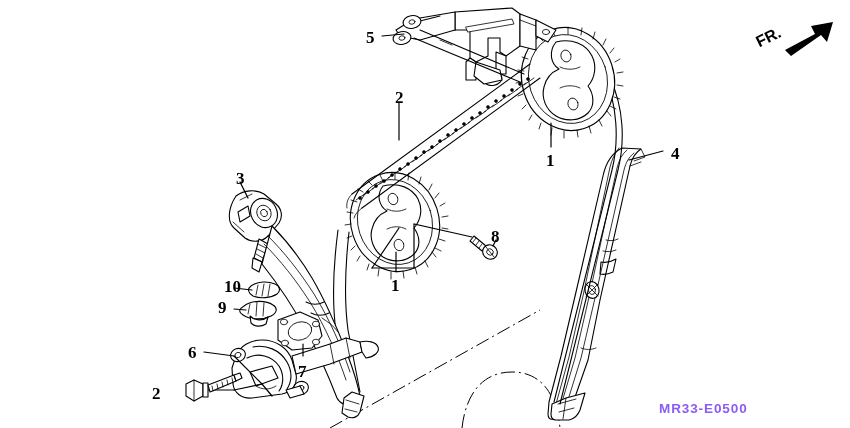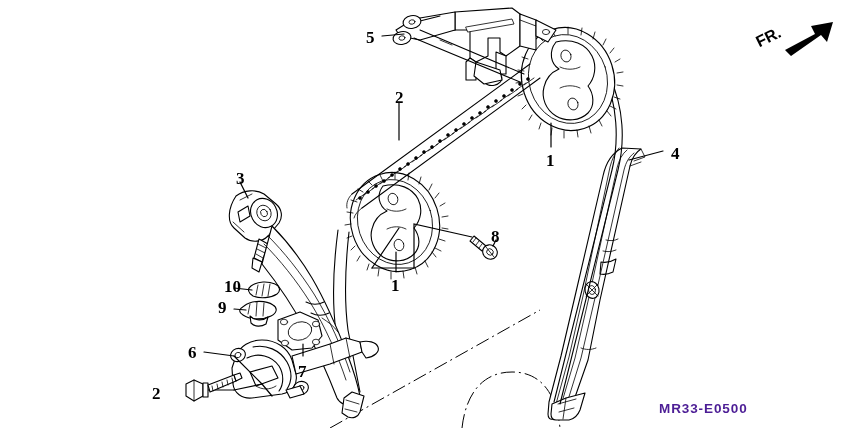--- a/index.html
+++ b/index.html
@@ -35,21 +35,21 @@
     user-select: none;
   }
   #part-number {
     position: absolute;
     left: 659px;
     top: 401px;
     font-family: "Liberation Sans", sans-serif;
     font-size: 13.5px;
     font-weight: 700;
     letter-spacing: 0.9px;
-    color: #4c1d95;
+    color: #8b5cf6;
     white-space: nowrap;
   }
   #fr-indicator {
     position: absolute;
     left: 757px;
     top: 14px;
     width: 88px;
     height: 46px;
   }
   #fr-text {

